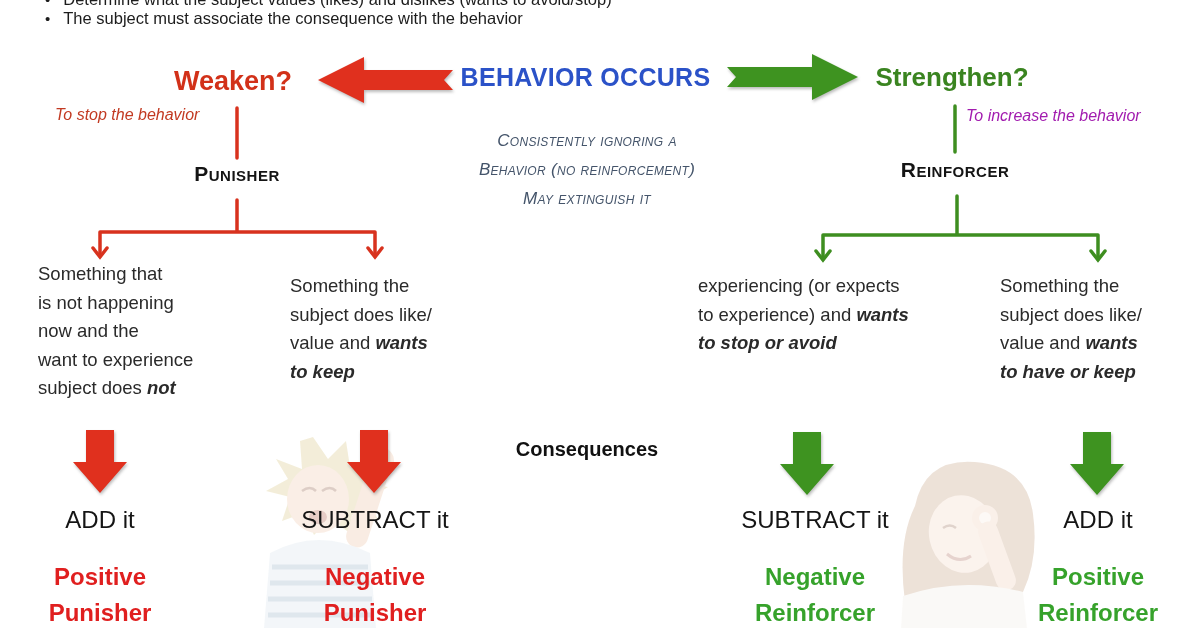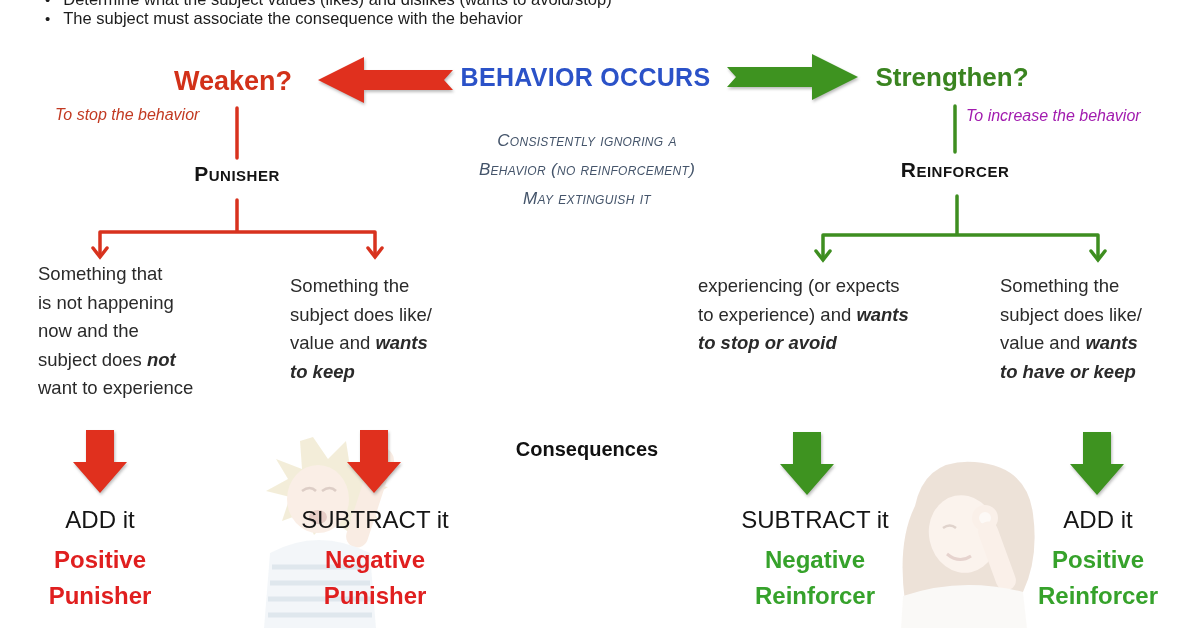--- a/index.html
+++ b/index.html
@@ -25,21 +25,21 @@
   .extinction{width:300px;text-align:center;font-size:17px;line-height:29px;
               font-style:italic;font-variant:small-caps;color:#44546A;letter-spacing:.3px;}
 
   .col{font-size:18.5px;line-height:28.5px;color:#2a2a2a;}
   .col div{white-space:nowrap;}
   .em{font-weight:bold;font-style:italic;}
 
   .consequences{font-size:20px;font-weight:bold;color:#111;text-align:center;}
 
   .outcome{text-align:center;}
-  .outcome .action{font-size:24px;color:#151515;white-space:nowrap;margin-bottom:8px;}
+  .outcome .action{font-size:24px;color:#151515;white-space:nowrap;margin-bottom:25px;}
   .outcome .line{font-size:24px;font-weight:bold;line-height:36px;white-space:nowrap;}
   .outcome.red .line{color:#E01F1F;}
   .outcome.green .line{color:#36A22B;}
 
   .rl{stroke:#D8321E;stroke-width:3.5;stroke-linecap:round;fill:none;}
   .gl{stroke:#3E8E20;stroke-width:3.5;stroke-linecap:round;fill:none;}
   .red-fill{fill:#E0301E;}
   .green-fill{fill:#3E9320;}
   .shadow{filter:drop-shadow(1.5px 2px 1.5px rgba(60,60,60,.35));}
   .photo{opacity:.42;}
@@ -116,22 +116,22 @@
   <div class="abs extinction" style="left:437px;top:126px;">
     <div>Consistently ignoring a</div>
     <div>Behavior (no reinforcement)</div>
     <div>May extinguish it</div>
   </div>
 
   <div class="abs col" style="left:38px;top:260px;width:215px;">
       <div><span>Something that</span></div>
       <div><span>is not happening</span></div>
       <div><span>now and the</span></div>
+      <div><span>want to experience</span></div>
       <div><span>subject does </span><span class="em">not</span></div>
-      <div><span>want to experience</span></div>
     </div>
   <div class="abs col" style="left:290px;top:272px;width:195px;">
       <div><span>Something the</span></div>
       <div><span>subject does like/</span></div>
       <div><span>value and </span><span class="em">wants</span></div>
       <div><span class="em">to keep</span></div>
     </div>
   <div class="abs col" style="left:698px;top:272px;width:255px;">
       <div><span>experiencing (or expects</span></div>
       <div><span>to experience) and </span><span class="em">wants</span></div>

